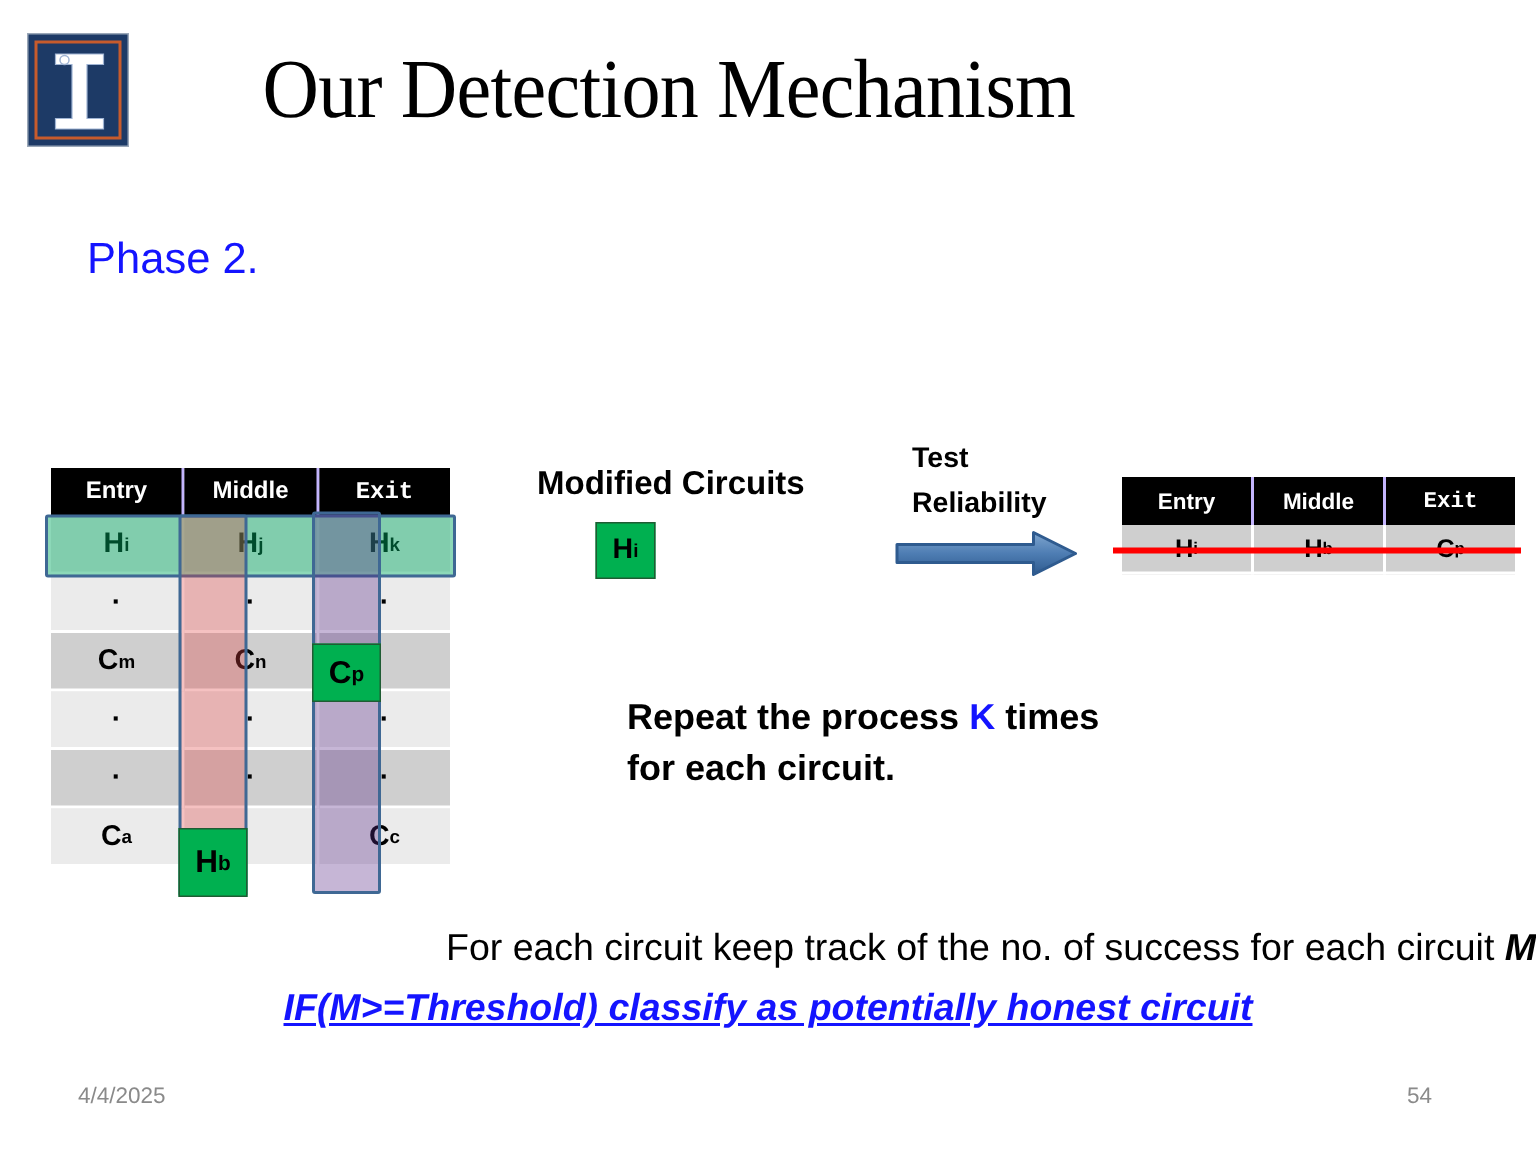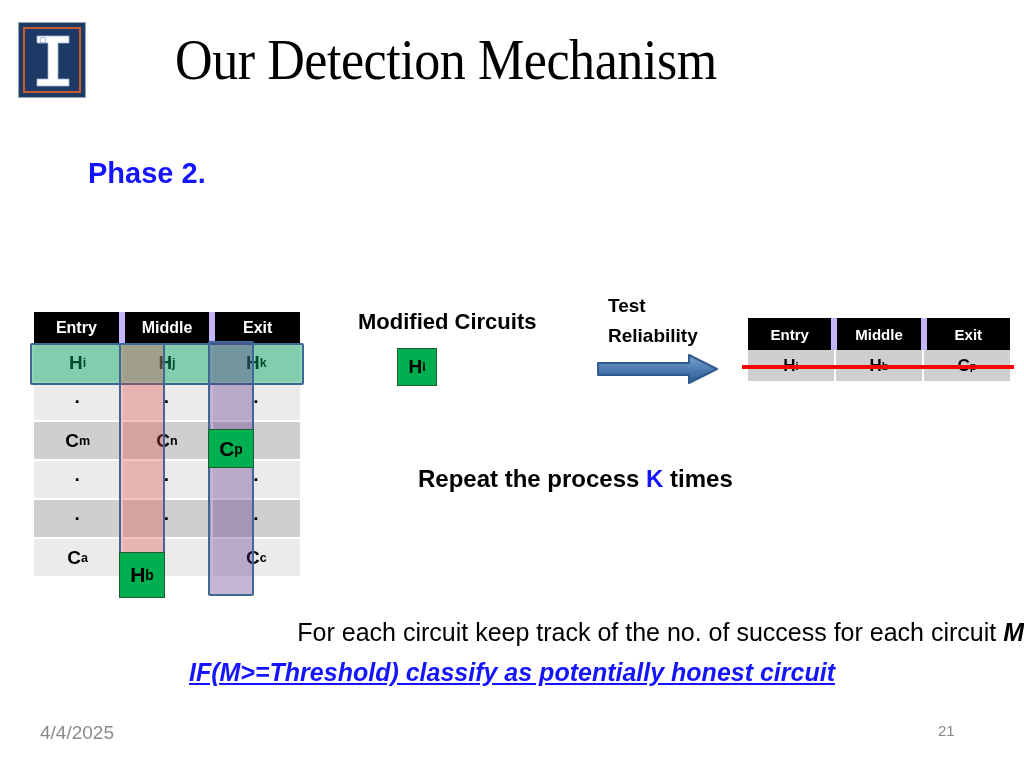--- a/index.html
+++ b/index.html
@@ -54,25 +54,24 @@
   #phase-block {
     position: absolute;
     left: 58px;
     top: 150px;
     width: 900px;
     font-size: 29px;
     line-height: 47px;
     color: #000000;
   }
   #phase-label {
-    font-weight: bold;
+    font-weight: normal;
     color: #1414ff;
     float: left;
     margin-right: 14px;
-    margin-left: 30px;
   }
   #phase-body {
     margin-left: 163px;
   }
   #phase-body .var { font-weight: bold; font-style: italic; }
 
   
   #left-table {
     position: absolute;
     left: 34px;
@@ -82,24 +81,24 @@
   .hdr-row { display: flex; height: 32px; }
   .hdr-cell {
     background: #000000;
     color: #ffffff;
     font-weight: bold;
     font-size: 16px;
     display: flex;
     align-items: center;
     justify-content: center;
     flex: 1;
-    border-right: 6px solid #c4b5fd;
-    box-sizing: border-box;
-  }
-  .hdr-cell:last-child { border-right: none; }
+    border-right: 2px solid #c4b5fd;
+    box-sizing: border-box;
+  }
+  .hdr-cell:last-child { border-right: none; font-family: Liberation Mono, monospace; }
 
   .body-row { display: flex; height: 39px; position: relative; }
   .body-cell {
     flex: 1;
     display: flex;
     align-items: center;
     justify-content: center;
     font-size: 19px;
     font-weight: bold;
     color: #000000;
@@ -256,23 +255,23 @@
     font-size: 25px;
     font-weight: bold;
     font-style: italic;
     color: #1414ff;
     text-decoration: underline;
   }
 
   
   #footer-date {
     position: absolute;
-    left: 40px;
+    left: 52px;
     top: 722px;
-    font-size: 19px;
+    font-size: 15px;
     color: #8a8a8a;
   }
   #footer-page {
     position: absolute;
     left: 938px;
     top: 722px;
     font-size: 15px;
     color: #8a8a8a;
   }
 </style>
@@ -410,20 +409,21 @@
       <stop offset="0%" stop-color="#7fa6cf"></stop>
       <stop offset="50%" stop-color="#4e7db3"></stop>
       <stop offset="100%" stop-color="#2f5b8f"></stop>
     </linearGradient>
   </defs>
   <path d="M2 11 H93 V3 L121 17 L93 31 V23 H2 Z" fill="url(#agrad)" stroke="#2f5b8f" stroke-width="2" stroke-linejoin="round"></path>
 </svg>
 
 <div id="repeat-text">
   <div><span>Repeat the process </span><span class="kvar">K</span><span> times</span></div>
+  <div>for each circuit.</div>
 </div>
 
 <div id="right-table">
   <div class="hdr-row">
     <div class="hdr-cell">Entry</div>
     <div class="hdr-cell">Middle</div>
     <div class="hdr-cell">Exit</div>
   </div>
   <div class="body-row">
     <div class="body-cell">
@@ -439,13 +439,13 @@
         <sub>p</sub>
       </div>
   </div>
   <div id="strike"></div>
 </div>
 
 <div id="bottom-1"><span>For each circuit keep track of the no. of success for each circuit </span><span class="var">M</span></div>
 <div id="bottom-2">IF(M&gt;=Threshold) classify as potentially honest circuit</div>
 
 <div id="footer-date">4/4/2025</div>
-<div id="footer-page">21</div>
+<div id="footer-page">54</div>
 
 </body></html>

